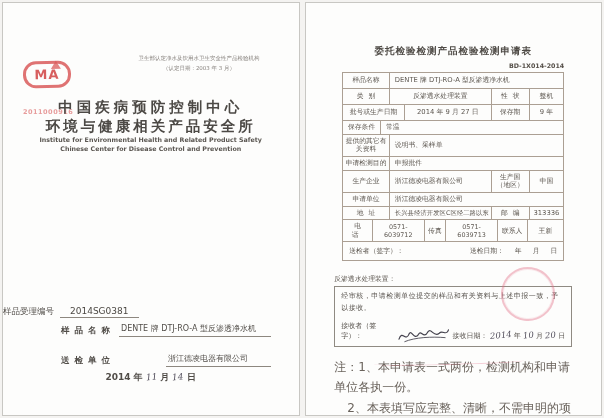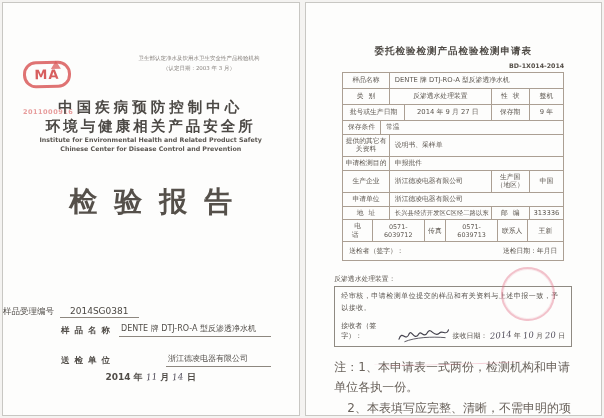--- a/index.html
+++ b/index.html
@@ -38,21 +38,21 @@
   .tr:last-child{border-bottom:none;}
   .c{display:flex;align-items:center;justify-content:center;text-align:center;padding:2px;border-right:1px solid #ab9f93;}
   .c:last-child{border-right:none;}
   .vl{justify-content:flex-start;text-align:left;padding-left:5px;}
   .sp{letter-spacing:5px;text-indent:5px;}
   .small{font-size:6.4px;}
   .w30{width:30px}.w34{width:34px}.w38{width:38px}.w47{width:47px}.w52{width:52px}.w22{width:22px}.w36{width:36px}
   .w62{width:62px}.w88{width:88px}.w103{width:103px}.w175{width:175px}.w184{width:184px}
   .h16{min-height:16px}.h14{min-height:14px}.h18{min-height:18px}.h20{min-height:20px}.h13{min-height:13px}.h17{min-height:17px}
   .r13{display:flex;align-items:center;min-height:18px;padding:3px 6px;}
-  .r13 .dgroup{margin-left:auto;display:flex;}
+  .r13 .dgroup{margin-left:auto;display:flex;gap:11px;}
   .lower{width:238px;margin:13px auto 0;}
   .fill-note{font-size:6.8px;color:#5c564f;margin-bottom:2px;}
   .review-box{border:1px solid #8f8a82;padding:4px 6px 5px;position:relative;font-size:7px;color:#57524c;}
   .review-text{line-height:1.6;letter-spacing:.5px;}
   .receive-line{margin-top:7px;display:flex;align-items:flex-end;}
   .sig{margin:0 2px -3px;transform:rotate(-3deg);}
   .rdate{margin-left:auto;white-space:nowrap;}
   .rdate .hand{font-size:8.5px;}
   .stamp{position:absolute;right:16px;top:-20px;width:54px;height:54px;border:2px solid rgba(226,104,130,.4);border-radius:50%;box-shadow:inset 0 0 0 1px rgba(226,104,130,.12);transform:rotate(8deg);}
   .notes{width:238px;margin:10px auto 0;font-size:12px;line-height:1.7;color:#6a635c;position:relative;}
@@ -76,21 +76,20 @@
         <span class="cma-tri"></span>
       </div>
       <div class="cma-num">2011000916</div>
     </div>
 
     <div class="org1">中国疾病预防控制中心</div>
     <div class="org2">环境与健康相关产品安全所</div>
     <div class="en1">Institute for Environmental Health and Related Product Safety</div>
     <div class="en2">Chinese Center for Disease Control and Prevention</div>
 
-    <div class="rpt-title">检验报告</div>
 
     <div class="accept-line">
       <span>样品受理编号</span><span class="u">2014SG0381</span>
     </div>
 
     <div class="fline f-name">
       <span class="flabel">样品名称</span>
       <span class="fvalue">DENTE 牌 DTJ-RO-A 型反渗透净水机</span>
     </div>
 

